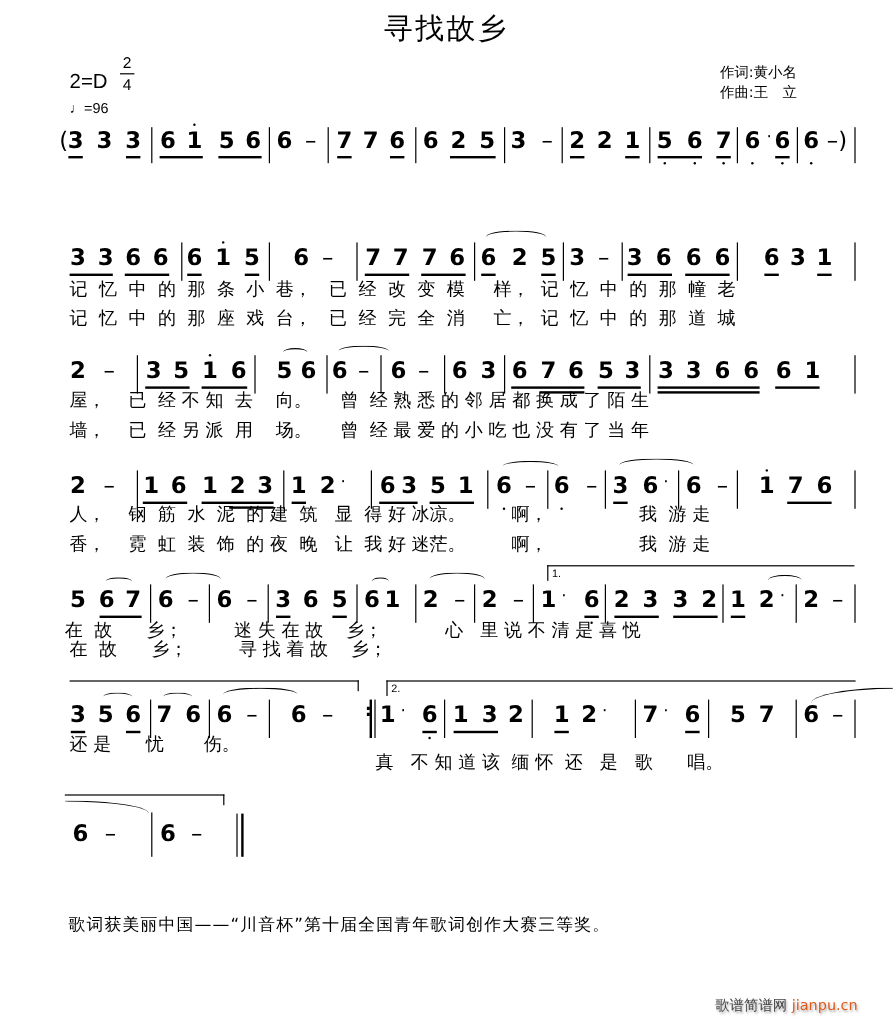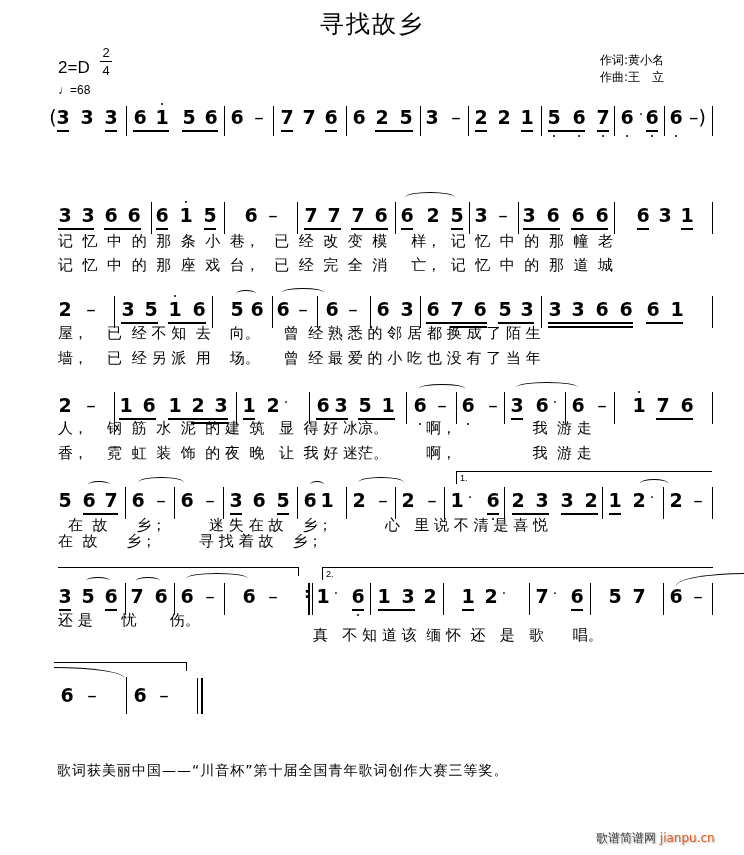--- a/index.html
+++ b/index.html
@@ -34,21 +34,21 @@
 </head>
 <body>
 
 <div class="abs title">寻找故乡</div>
 <div class="abs key">2=D</div>
 <div class="abs frac">
   <div>2</div>
   <div style="border-top:1px solid #000;"></div>
   <div>4</div>
 </div>
-<div class="abs tempo">♩=68</div>
+<div class="abs tempo">♩=96</div>
 <div class="abs credits">
   <div>作词:黄小名</div>
   <div>作曲:王　立</div>
 </div>
 
 <div class="row" style="top:106px;">
   <span class="n" style="left:46px;font-weight:normal;">(</span>
   <span class="n" style="left:56px;">3</span>
   <span class="n" style="left:80px;">3</span>
   <span class="n" style="left:104px;">3</span>
@@ -311,21 +311,21 @@
   <span class="n" style="left:608px;">1</span>
   <span class="n" style="left:632px;">2</span>
   <span class="n" style="left:645px;font-weight:normal;font-size:14px;">·</span>
   <div class="ul" style="left:609px;top:24px;width:12px;"></div>
   <div class="slur" style="left:640px;top:-10px;width:28px;height:8px;"></div>
   <div class="bar" style="left:663px;top:-2px;height:32px;"></div>
   <span class="n" style="left:669px;">2</span>
   <span class="n" style="left:691px;font-weight:normal;">–</span>
   <div class="bar" style="left:712px;top:-2px;height:32px;"></div>
 </div>
-<div class="lyr" style="left:68px;top:516px;"><span>在</span>  <span>故</span>      <span>乡；</span>         <span>迷</span> <span>失</span> <span>在</span> <span>故</span>    <span>乡；</span>           <span>心</span>   <span>里</span> <span>说</span> <span>不</span> <span>清</span> <span>是</span> <span>喜</span> <span>悦</span></div>
+<div class="lyr" style="left:54px;top:516px;"><span>在</span>  <span>故</span>      <span>乡；</span>         <span>迷</span> <span>失</span> <span>在</span> <span>故</span>    <span>乡；</span>           <span>心</span>   <span>里</span> <span>说</span> <span>不</span> <span>清</span> <span>是</span> <span>喜</span> <span>悦</span></div>
 <div class="lyr" style="left:58px;top:532px;"><span>在</span>  <span>故</span>      <span>乡；</span>         <span>寻</span> <span>找</span> <span>着</span> <span>故</span>    <span>乡；</span></div>
 
 <div class="volta r" style="left:58px;top:567px;width:240px;height:8px;"></div>
 <div class="volta l" style="left:322px;top:567px;width:390px;"></div>
 <div class="vnum" style="left:326px;top:569px;">2.</div>
 <div class="row" style="top:585px;">
   <span class="n" style="left:58px;">3</span>
   <span class="n" style="left:81px;">5</span>
   <span class="n" style="left:104px;">6</span>
   <div class="ul" style="left:59px;top:24px;width:12px;"></div>

